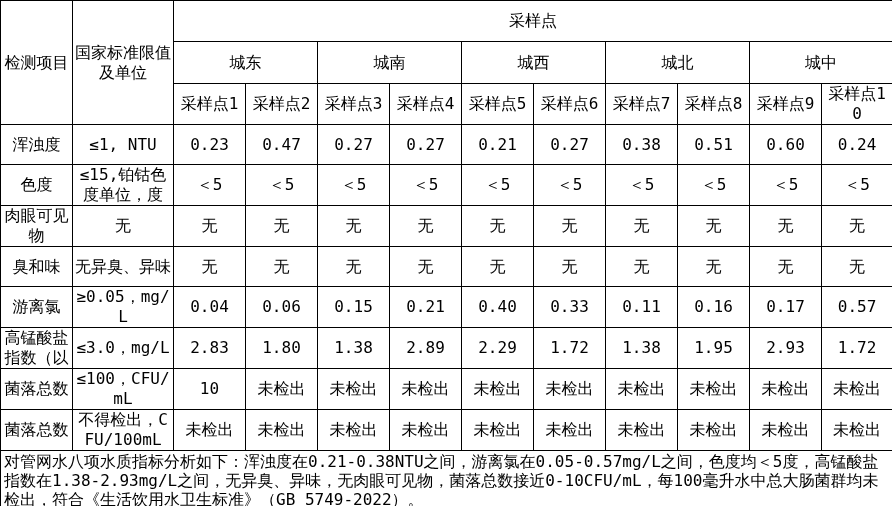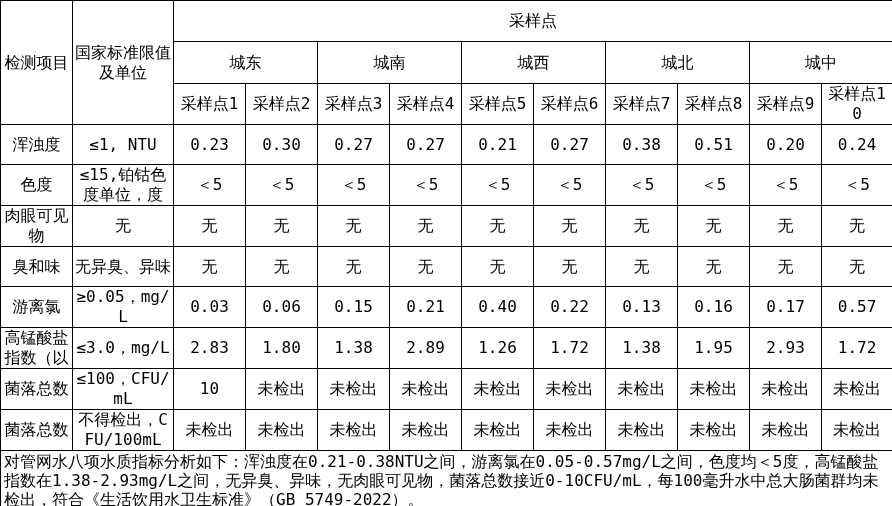--- a/index.html
+++ b/index.html
@@ -86,28 +86,28 @@
         <th>采样点8</th>
         <th>采样点9</th>
         <th>采样点10</th>
       </tr>
   </thead>
   <tbody>
       <tr>
         <th>浑浊度</th>
         <td>≤1, NTU</td>
         <td>0.23</td>
-        <td>0.30</td>
+        <td>0.47</td>
         <td>0.27</td>
         <td>0.27</td>
         <td>0.21</td>
         <td>0.27</td>
         <td>0.38</td>
         <td>0.51</td>
-        <td>0.20</td>
+        <td>0.60</td>
         <td>0.24</td>
       </tr>
       <tr>
         <th>色度</th>
         <td>≤15,铂钴色度单位，度</td>
         <td>＜5</td>
         <td>＜5</td>
         <td>＜5</td>
         <td>＜5</td>
         <td>＜5</td>
@@ -141,39 +141,39 @@
         <td>无</td>
         <td>无</td>
         <td>无</td>
         <td>无</td>
         <td>无</td>
         <td>无</td>
       </tr>
       <tr>
         <th>游离氯</th>
         <td>≥0.05，mg/L</td>
-        <td>0.03</td>
+        <td>0.04</td>
         <td>0.06</td>
         <td>0.15</td>
         <td>0.21</td>
         <td>0.40</td>
-        <td>0.22</td>
-        <td>0.13</td>
+        <td>0.33</td>
+        <td>0.11</td>
         <td>0.16</td>
         <td>0.17</td>
         <td>0.57</td>
       </tr>
       <tr>
         <th>高锰酸盐指数（以</th>
         <td>≤3.0，mg/L</td>
         <td>2.83</td>
         <td>1.80</td>
         <td>1.38</td>
         <td>2.89</td>
-        <td>1.26</td>
+        <td>2.29</td>
         <td>1.72</td>
         <td>1.38</td>
         <td>1.95</td>
         <td>2.93</td>
         <td>1.72</td>
       </tr>
       <tr>
         <th>菌落总数</th>
         <td>≤100，CFU/mL</td>
         <td>10</td>

